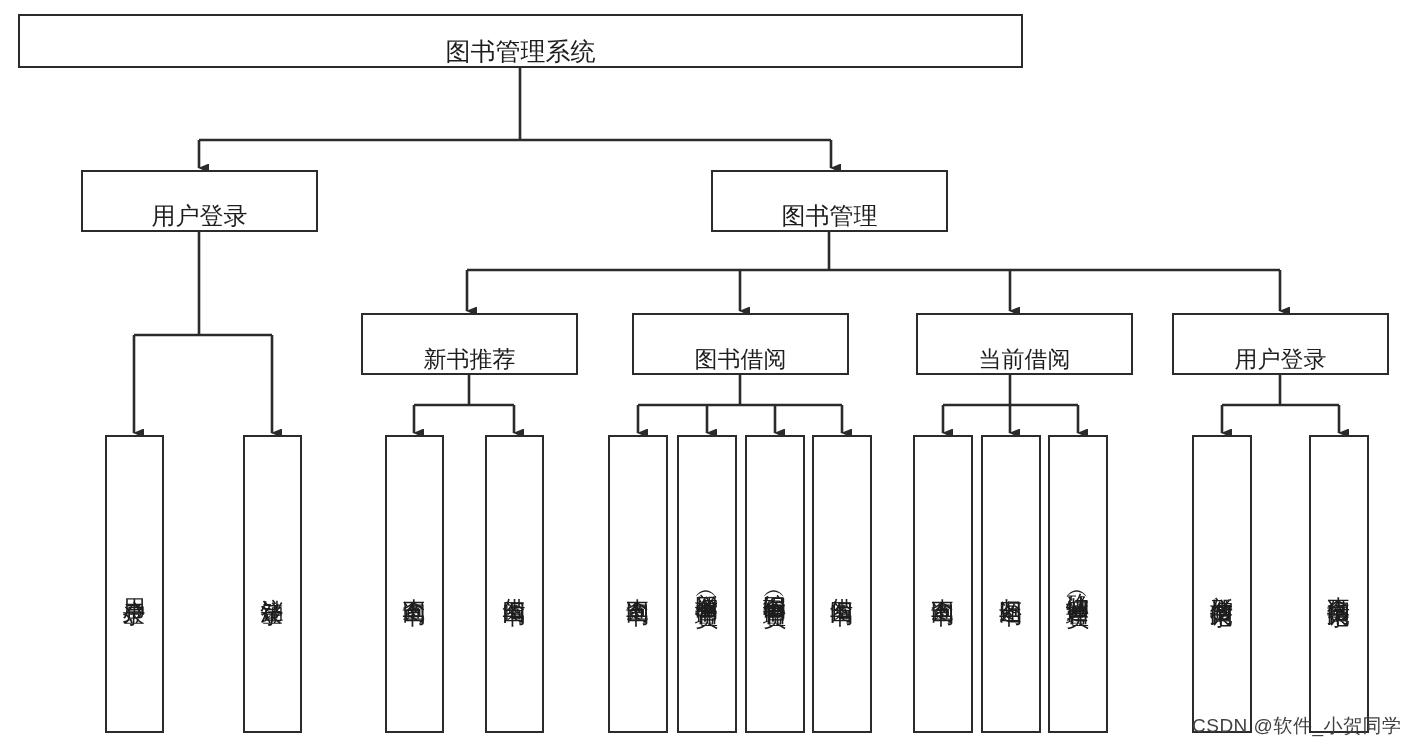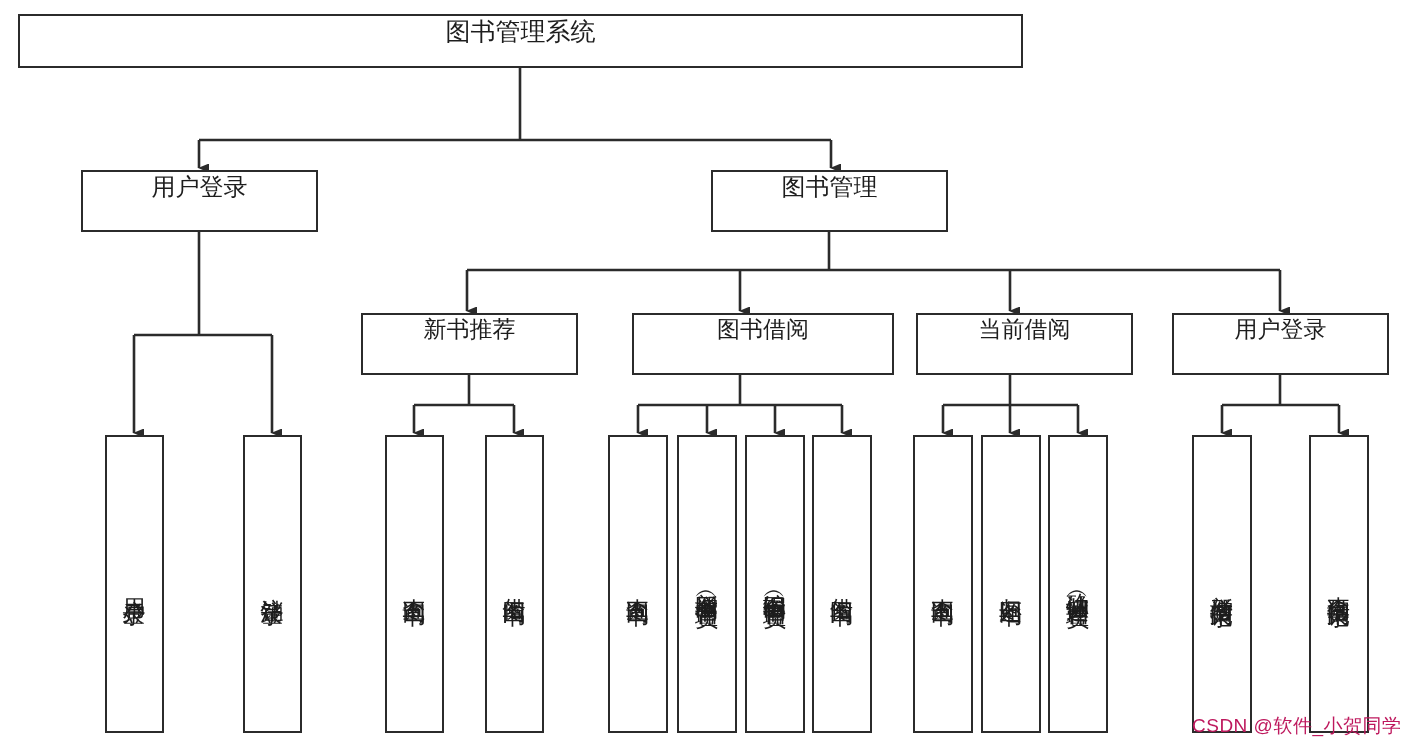--- a/index.html
+++ b/index.html
@@ -20,21 +20,21 @@
     width:1405px;
     height:747px;
     pointer-events:none;
   }
   .node{
     position:absolute;
     box-sizing:border-box;
     background:#ffffff;
     border:2px solid #2b2b2b;
     display:flex;
-    align-items:flex-start;
+    align-items:flex-end;
     justify-content:center;
     text-align:center;
     line-height:1.22;
   }
   .node.root{ font-size:25px; }
   .node.tier2{ font-size:24px; }
   .node.tier3{ font-size:23px; }
   .node.leaf{
     font-size:23px;
     writing-mode:vertical-rl;
@@ -45,21 +45,21 @@
     justify-content:center;
   }
   .node.leaf span{
     writing-mode:vertical-rl;
     text-orientation:upright;
     white-space:normal;
   }
   .watermark{
     position:absolute;
     font-size:19px;
-    color:#be185d;
+    color:#404040;
     white-space:nowrap;
     letter-spacing:0.5px;
     pointer-events:none;
   }
 </style>
 </head>
 <body>
 
 <div id="stage">
 
@@ -122,21 +122,21 @@
   <div class="node tier2" style="left:81px; top:170px; width:237px; height:62px;">
     <span>用户登录</span>
   </div>
   <div class="node tier2" style="left:711px; top:170px; width:237px; height:62px;">
     <span>图书管理</span>
   </div>
 
   <div class="node tier3" style="left:361px; top:313px; width:217px; height:62px;">
     <span>新书推荐</span>
   </div>
-  <div class="node tier3" style="left:632px; top:313px; width:262px; height:62px;">
+  <div class="node tier3" style="left:632px; top:313px; width:217px; height:62px;">
     <span>图书借阅</span>
   </div>
   <div class="node tier3" style="left:902px; top:313px; width:217px; height:62px;margin-left:14px;">
     <span>当前借阅</span>
   </div>
   <div class="node tier3" style="left:1172px; top:313px; width:217px; height:62px;">
     <span>用户登录</span>
   </div>
 
   <div class="node leaf" style="left:105px; top:435px; width:59px; height:298px;">

